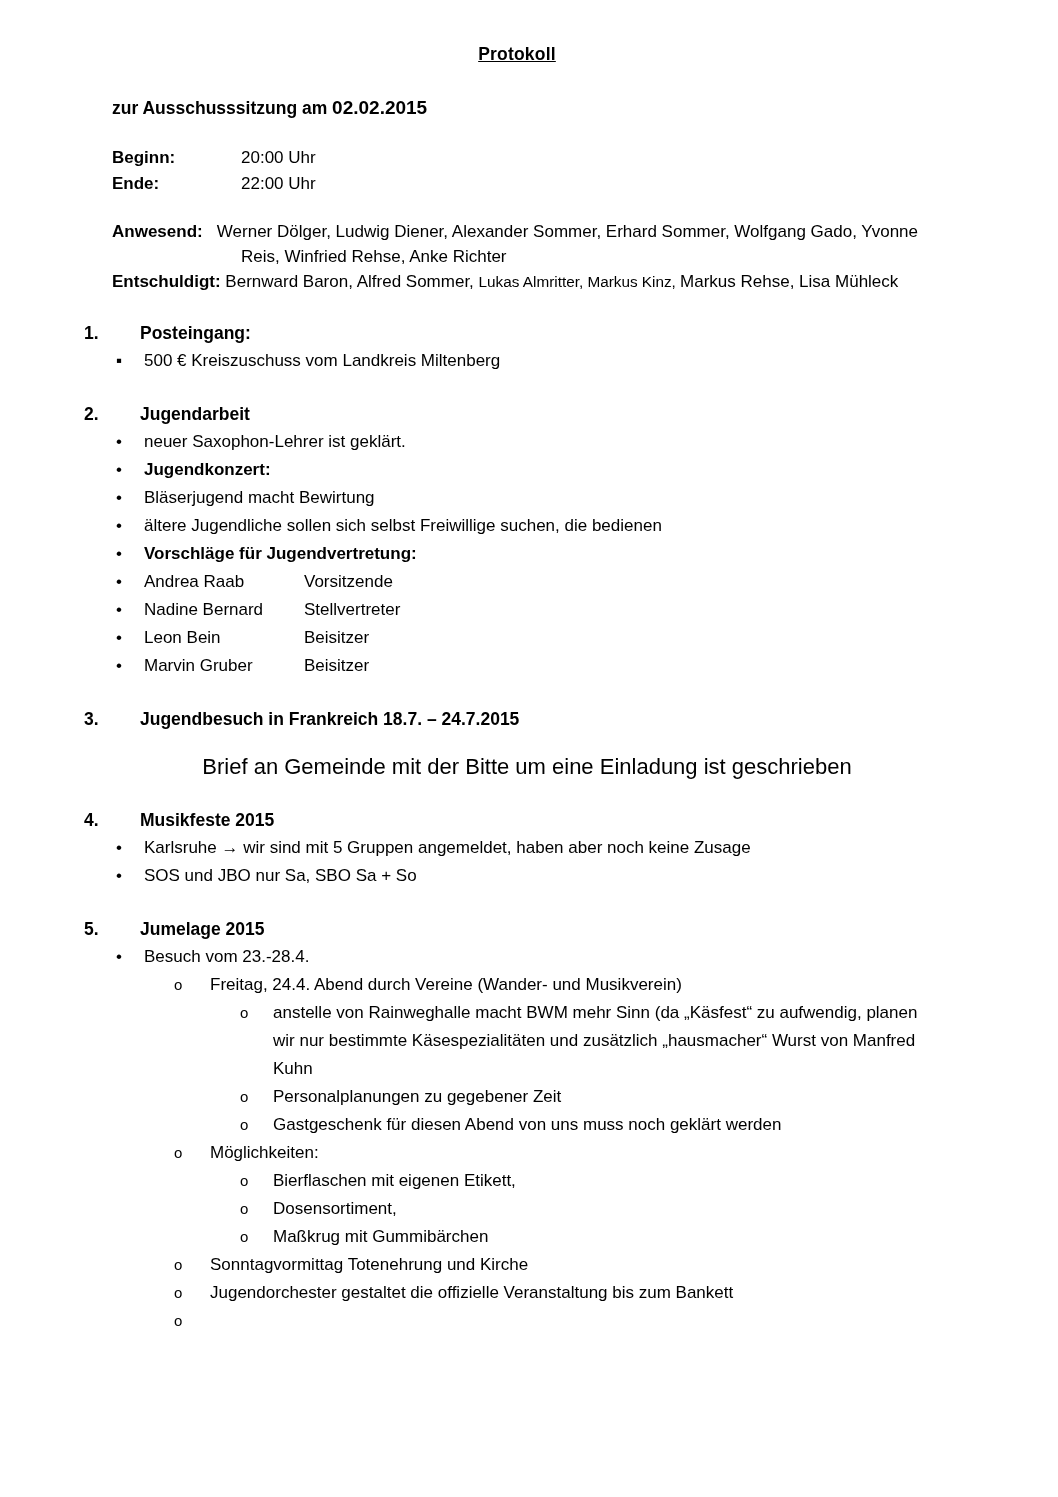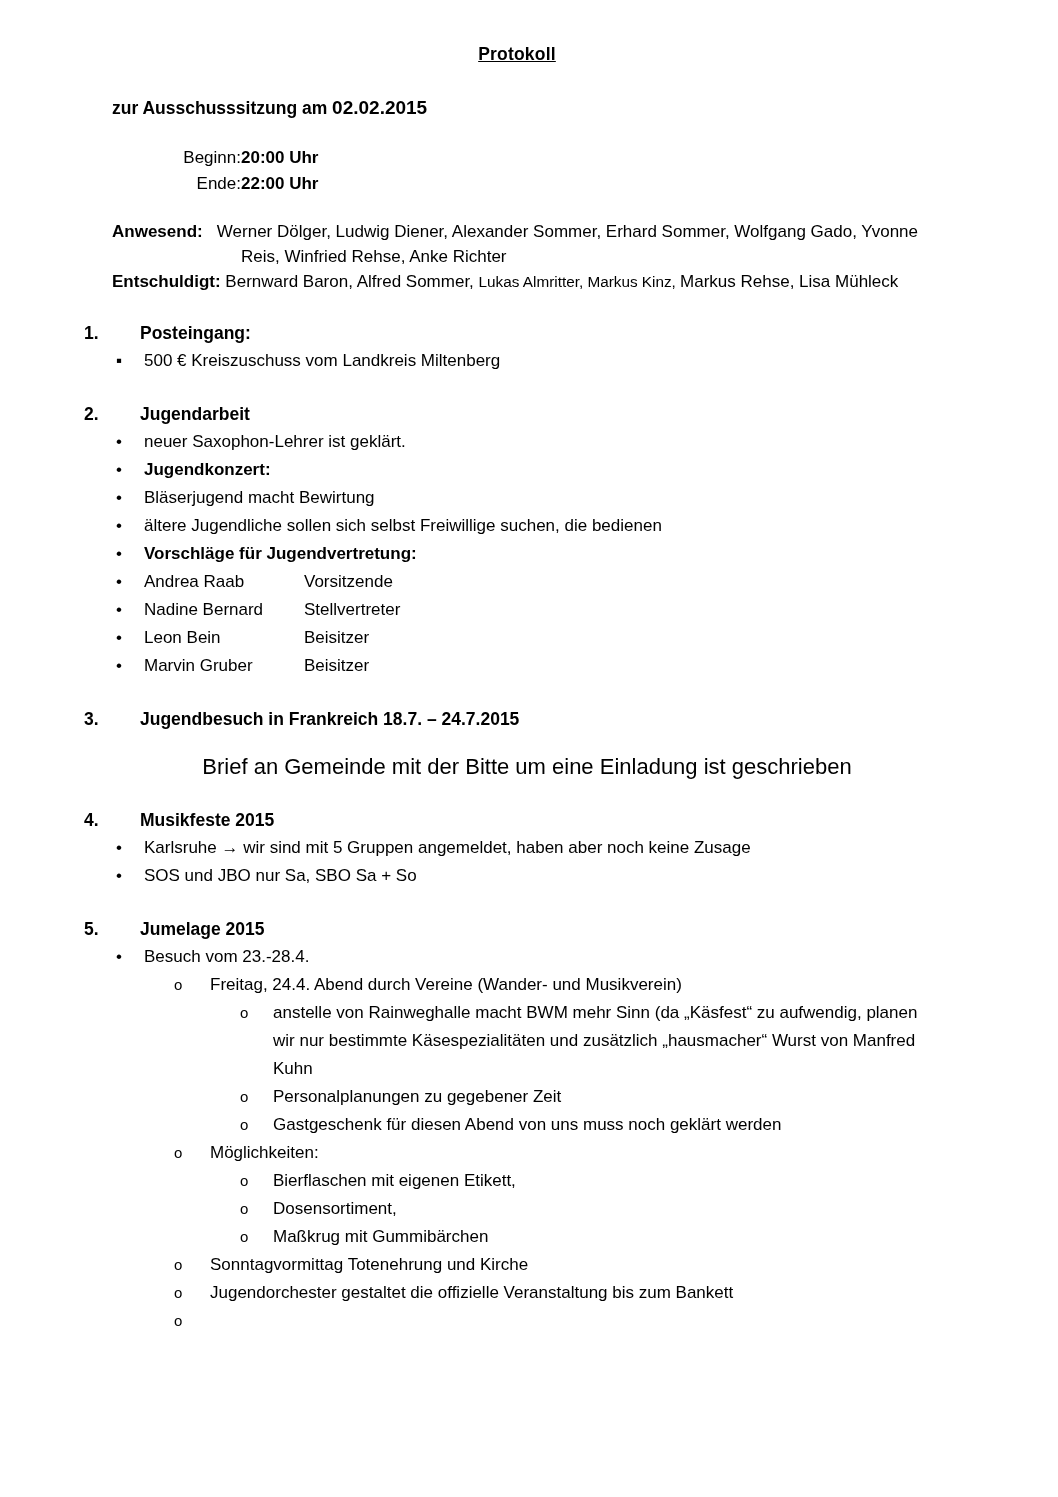--- a/index.html
+++ b/index.html
@@ -56,24 +56,23 @@
   
   .time-block { margin-bottom: 22px; }
   .time-row {
     font-size: 17px;
     line-height: 26px;
     white-space: pre;
   }
   .time-label {
     display: inline-block;
     width: 129px;
-    font-weight: normal;
-    text-align: right;
-  }
-  .time-value { font-weight: bold; }
+    font-weight: bold;
+  }
+  .time-value { font-weight: normal; }
 
   
   .people-block { margin-bottom: 26px; }
   .people-row {
     font-size: 17px;
     line-height: 25px;
     text-indent: -129px;
     padding-left: 129px;
   }
   .people-label { font-weight: bold; }

